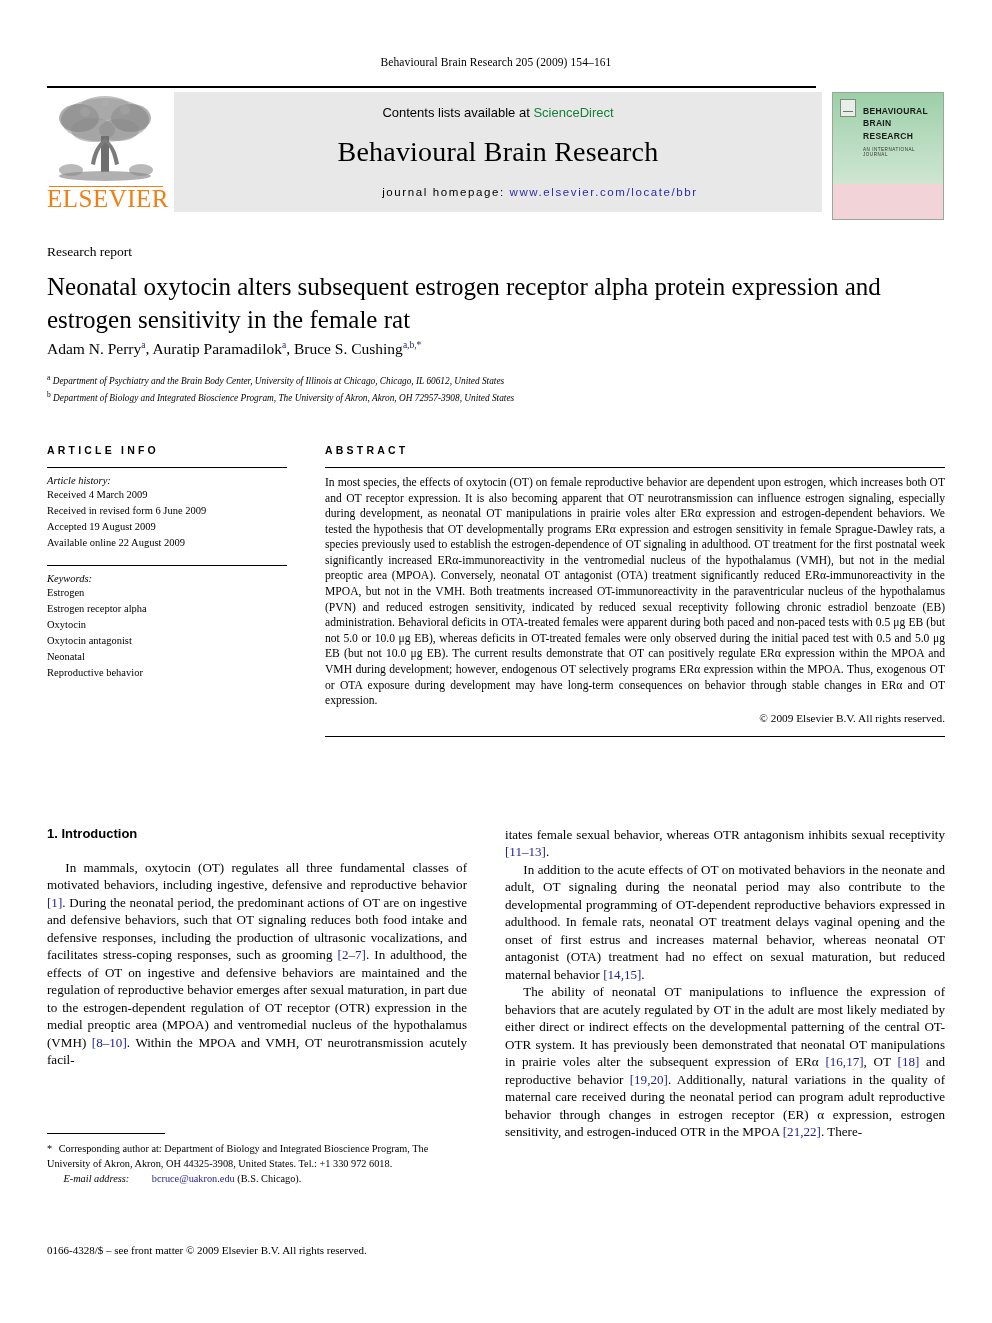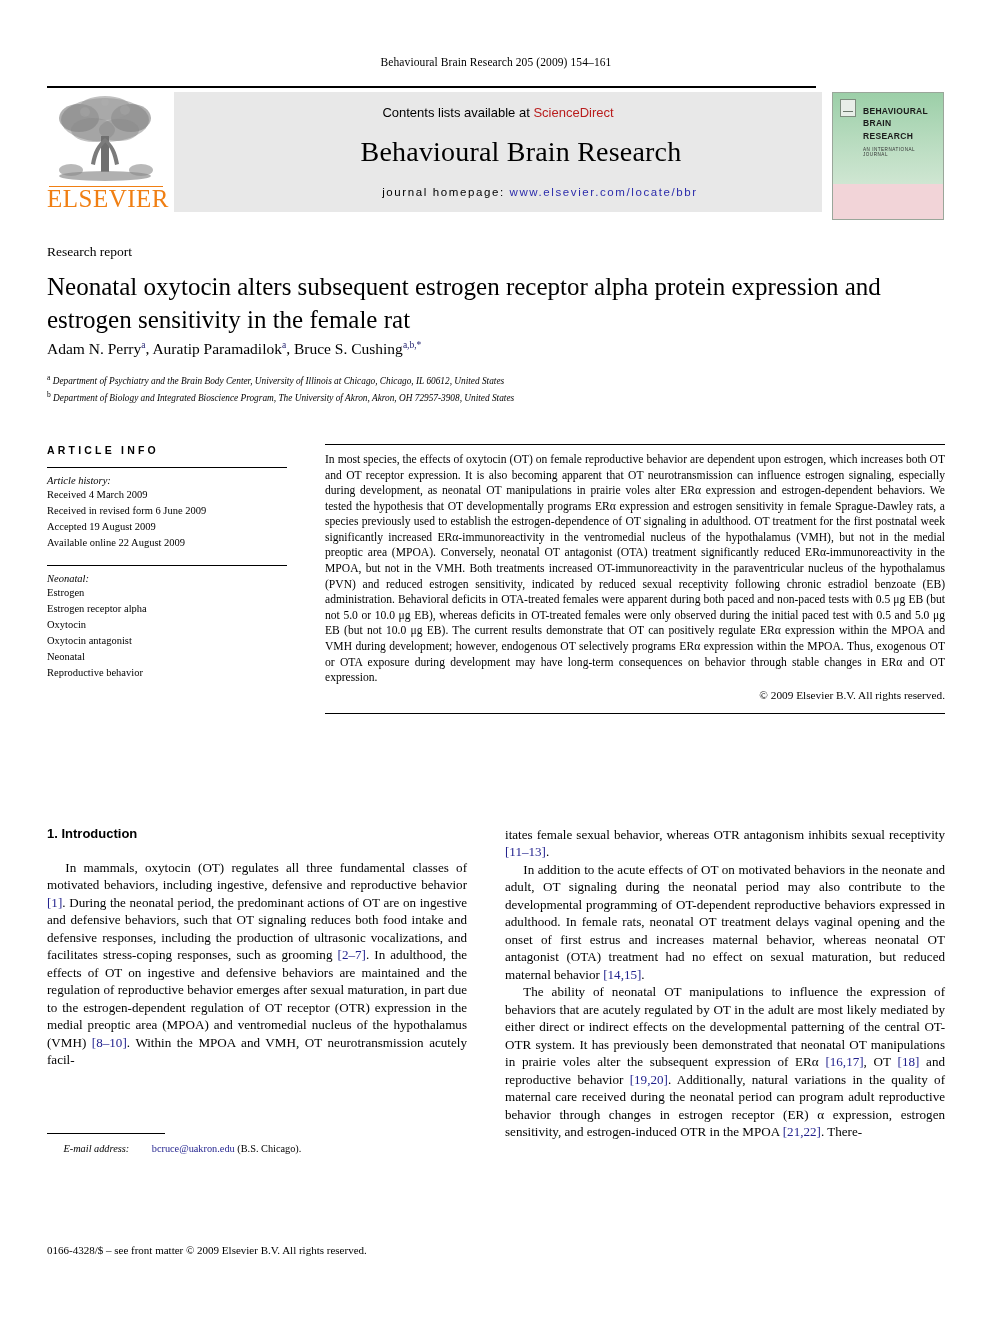--- a/index.html
+++ b/index.html
@@ -100,32 +100,31 @@
   .contents-line {
     position: absolute;
     top: 13px;
     left: 0;
     width: 648px;
     text-align: center;
     font-size: 13px;
     font-family: "Liberation Sans", "DejaVu Sans", sans-serif;
   }
   .sciencedirect-link {
-    color: #b91c1c;
+    color: #15803d;
   }
   .journal-title {
     position: absolute;
     top: 44px;
     left: 0;
     width: 648px;
     text-align: center;
     font-size: 28px;
     font-family: "Liberation Serif", "DejaVu Serif", serif;
     letter-spacing: 0.2px;
-    margin-left: 23px;
   }
   .homepage-line {
     position: absolute;
     top: 94px;
     left: 0;
     width: 732px;
     text-align: center;
     font-size: 11.5px;
     font-family: "Liberation Sans", "DejaVu Sans", sans-serif;
     letter-spacing: 1.6px;
@@ -424,51 +423,53 @@
     <div class="thin-rule"></div>
     <div class="info-sub">Article history:</div>
     <div class="info-list">
         <div>Received 4 March 2009</div>
         <div>Received in revised form 6 June 2009</div>
         <div>Accepted 19 August 2009</div>
         <div>Available online 22 August 2009</div>
       </div>
     <div class="info-gap"></div>
     <div class="thin-rule"></div>
-    <div class="info-sub">Neonatal:</div>
+    <div class="info-sub">Keywords:</div>
     <div class="info-list">
         <div>Estrogen</div>
         <div>Estrogen receptor alpha</div>
         <div>Oxytocin</div>
         <div>Oxytocin antagonist</div>
         <div>Neonatal</div>
         <div>Reproductive behavior</div>
       </div>
   </div>
 
   <div class="abs-col">
+    <div class="sec-head">ABSTRACT</div>
     <div class="thin-rule"></div>
     <p class="abstract-body">In most species, the effects of oxytocin (OT) on female reproductive behavior are dependent upon estrogen, which increases both OT and OT receptor expression. It is also becoming apparent that OT neurotransmission can influence estrogen signaling, especially during development, as neonatal OT manipulations in prairie voles alter ERα expression and estrogen-dependent behaviors. We tested the hypothesis that OT developmentally programs ERα expression and estrogen sensitivity in female Sprague-Dawley rats, a species previously used to establish the estrogen-dependence of OT signaling in adulthood. OT treatment for the first postnatal week significantly increased ERα-immunoreactivity in the ventromedial nucleus of the hypothalamus (VMH), but not in the medial preoptic area (MPOA). Conversely, neonatal OT antagonist (OTA) treatment significantly reduced ERα-immunoreactivity in the MPOA, but not in the VMH. Both treatments increased OT-immunoreactivity in the paraventricular nucleus of the hypothalamus (PVN) and reduced estrogen sensitivity, indicated by reduced sexual receptivity following chronic estradiol benzoate (EB) administration. Behavioral deficits in OTA-treated females were apparent during both paced and non-paced tests with 0.5 μg EB (but not 5.0 or 10.0 μg EB), whereas deficits in OT-treated females were only observed during the initial paced test with 0.5 and 5.0 μg EB (but not 10.0 μg EB). The current results demonstrate that OT can positively regulate ERα expression within the MPOA and VMH during development; however, endogenous OT selectively programs ERα expression within the MPOA. Thus, exogenous OT or OTA exposure during development may have long-term consequences on behavior through stable changes in ERα and OT expression.</p>
     <div class="copyright">© 2009 Elsevier B.V. All rights reserved.</div>
     <div class="abs-bottom-rule"></div>
   </div>
 
   <div class="body-left">
     <h2 class="h2">1. Introduction</h2>
     <p class="para">In mammals, oxytocin (OT) regulates all three fundamental classes of motivated behaviors, including ingestive, defensive and reproductive behavior <span class="ref">[1]</span>. During the neonatal period, the predominant actions of OT are on ingestive and defensive behaviors, such that OT signaling reduces both food intake and defensive responses, including the production of ultrasonic vocalizations, and facilitates stress-coping responses, such as grooming <span class="ref">[2–7]</span>. In adulthood, the effects of OT on ingestive and defensive behaviors are maintained and the regulation of reproductive behavior emerges after sexual maturation, in part due to the estrogen-dependent regulation of OT receptor (OTR) expression in the medial preoptic area (MPOA) and ventromedial nucleus of the hypothalamus (VMH) <span class="ref">[8–10]</span>. Within the MPOA and VMH, OT neurotransmission acutely facil-</p>
   </div>
 
   <div class="body-right">
     <p class="para noindent">itates female sexual behavior, whereas OTR antagonism inhibits sexual receptivity <span class="ref">[11–13]</span>.</p>
     <p class="para">In addition to the acute effects of OT on motivated behaviors in the neonate and adult, OT signaling during the neonatal period may also contribute to the developmental programming of OT-dependent reproductive behaviors expressed in adulthood. In female rats, neonatal OT treatment delays vaginal opening and the onset of first estrus and increases maternal behavior, whereas neonatal OT antagonist (OTA) treatment had no effect on sexual maturation, but reduced maternal behavior <span class="ref">[14,15]</span>.</p>
     <p class="para">The ability of neonatal OT manipulations to influence the expression of behaviors that are acutely regulated by OT in the adult are most likely mediated by either direct or indirect effects on the developmental patterning of the central OT-OTR system. It has previously been demonstrated that neonatal OT manipulations in prairie voles alter the subsequent expression of ERα <span class="ref">[16,17]</span>, OT <span class="ref">[18]</span> and reproductive behavior <span class="ref">[19,20]</span>. Additionally, natural variations in the quality of maternal care received during the neonatal period can program adult reproductive behavior through changes in estrogen receptor (ER) α expression, estrogen sensitivity, and estrogen-induced OTR in the MPOA <span class="ref">[21,22]</span>. There-</p>
   </div>
 
   <div class="footnote">
     <div class="footnote-rule"></div>
+    <p class="footnote-text"><span class="footnote-star">*</span> Corresponding author at: Department of Biology and Integrated Bioscience Program, The University of Akron, Akron, OH 44325-3908, United States. Tel.: +1 330 972 6018.</p>
     <p class="footnote-text footnote-indent">
       <span class="email-label">E-mail address:</span>
       <span class="email-link">bcruce@uakron.edu</span>
       <span>(B.S. Chicago).</span>
     </p>
   </div>
 
   <div class="imprint">
     <div>0166-4328/$ – see front matter © 2009 Elsevier B.V. All rights reserved.</div>
   </div>

